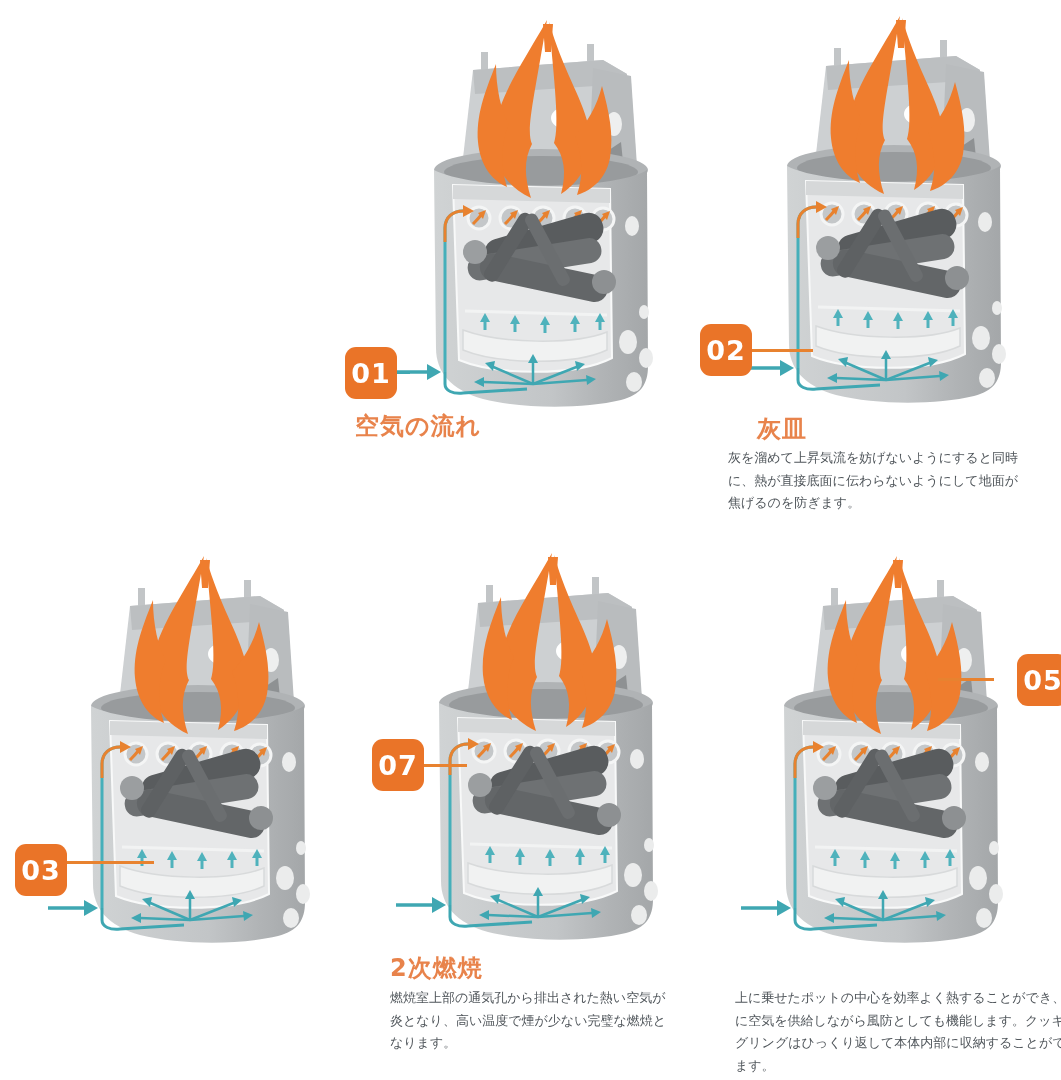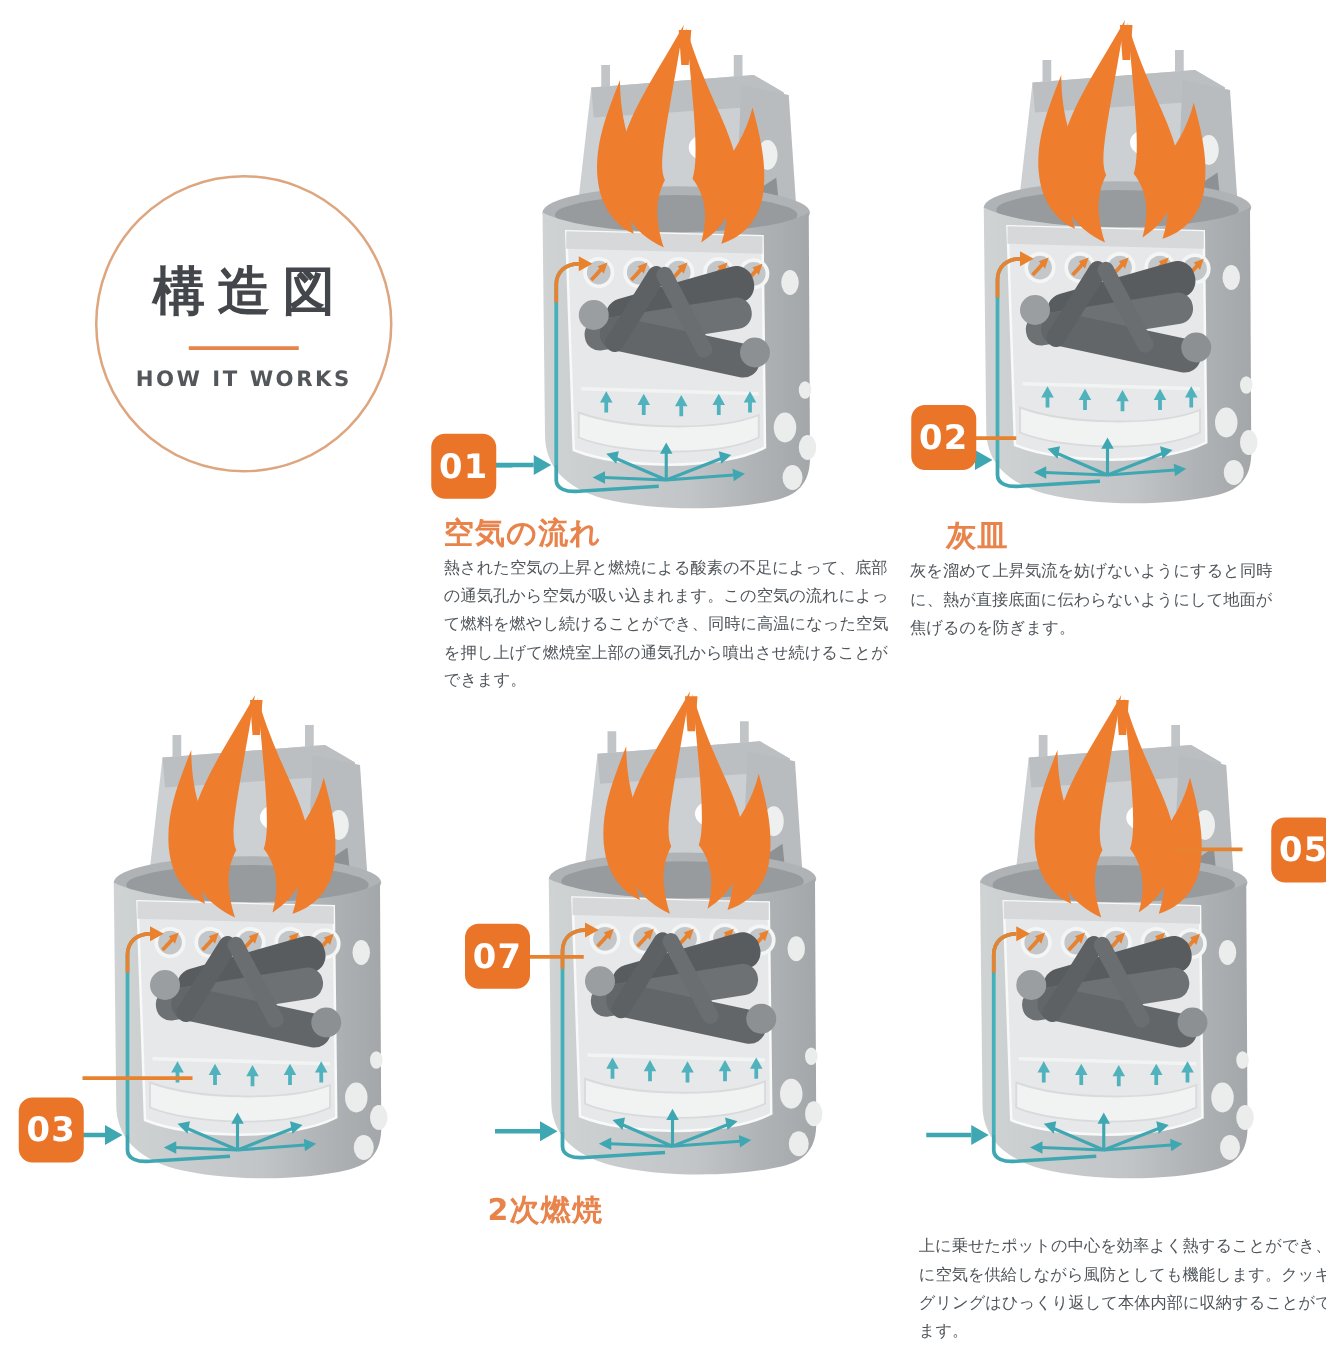--- a/index.html
+++ b/index.html
@@ -25,22 +25,22 @@
   #stove4 { left:388px; top:545px; }
   #stove5 { left:733px; top:548px; }
 
   
   .badge {
     position:absolute; width:52px; height:52px; border-radius:11px;
     background:#ea7428; color:#ffffff; font-size:27px; font-weight:700;
     display:flex; align-items:center; justify-content:center; letter-spacing:1px;
   }
   #badge1 { left:345px; top:347px; }
-  #badge2 { left:700px; top:324px;margin-left:29px; }
-  #badge3 { left:15px;  top:878px; }
+  #badge2 { left:700px; top:324px; }
+  #badge3 { left:15px;  top:844px; }
   #badge4 { left:372px; top:739px; }
   #badge5 { left:992px; top:654px;margin-left:25px; }
 
   
   .connector { position:absolute; height:3px; background:#e8822f; }
   .connector.teal { background:#3fa7b2; }
   #conn1 { left:396px; top:371px; width:14px; }
   #conn2 { left:751px; top:349px; width:62px; }
   #conn3 { left:66px;  top:861px; width:88px; }
   #conn4 { left:423px; top:764px; width:44px; }
@@ -192,25 +192,20 @@
         <path d="M113,52 C101,82 93,104 95,130 C97,152 108,168 124,175 C117,153 118,131 126,112 C118,99 113,76 113,52 Z"></path>
         <path d="M219,74 C226,100 231,122 227,146 C223,166 210,178 194,183 C201,162 199,142 192,124 C204,111 214,94 219,74 Z"></path>
         <path d="M160,12 L170,12 L168,40 L162,40 Z"></path>
       </g>
     </symbol>
   </defs>
 </svg>
 
 <div class="canvas">
 
-  <div class="emblem">
-    <div class="emblem-title">構造図</div>
-    <div class="emblem-divider"></div>
-    <div class="emblem-sub">HOW IT WORKS</div>
-  </div>
 
   <svg class="stove" id="stove1" viewBox="0 0 310 400">
       <use href="#stove"></use>
     </svg>
   <svg class="stove" id="stove2" viewBox="0 0 310 400">
       <use href="#stove"></use>
     </svg>
   <svg class="stove" id="stove3" viewBox="0 0 310 400">
       <use href="#stove"></use>
     </svg>
@@ -230,17 +225,17 @@
   <div class="badge" id="badge1">01</div>
   <div class="badge" id="badge2">02</div>
   <div class="badge" id="badge3">03</div>
   <div class="badge" id="badge4">07</div>
   <div class="badge" id="badge5">05</div>
 
   <h3 class="sec-title" id="title1">空気の流れ</h3>
   <h3 class="sec-title" id="title2">灰皿</h3>
   <h3 class="sec-title" id="title4">2次燃焼</h3>
 
-  <p class="sec-desc" id="desc1">熱された空気の上昇と燃焼による酸素の不足によって、底部の通気孔から空気が吸い込まれます。この空気の流れによって燃料を燃やし続けることができ、同時に高温になった空気を押し上げて燃焼室上部の通気孔から噴出させ続けることができます。</p>
   <p class="sec-desc" id="desc2">灰を溜めて上昇気流を妨げないようにすると同時に、熱が直接底面に伝わらないようにして地面が焦げるのを防ぎます。</p>
+  <p class="sec-desc" id="desc4">燃焼室上部の通気孔から排出された熱い空気が炎となり、高い温度で煙が少ない完璧な燃焼となります。</p>
   <p class="sec-desc" id="desc5">上に乗せたポットの中心を効率よく熱することができ、炎に空気を供給しながら風防としても機能します。クッキングリングはひっくり返して本体内部に収納することができます。</p>
 
 </div>
 
 </body></html>

